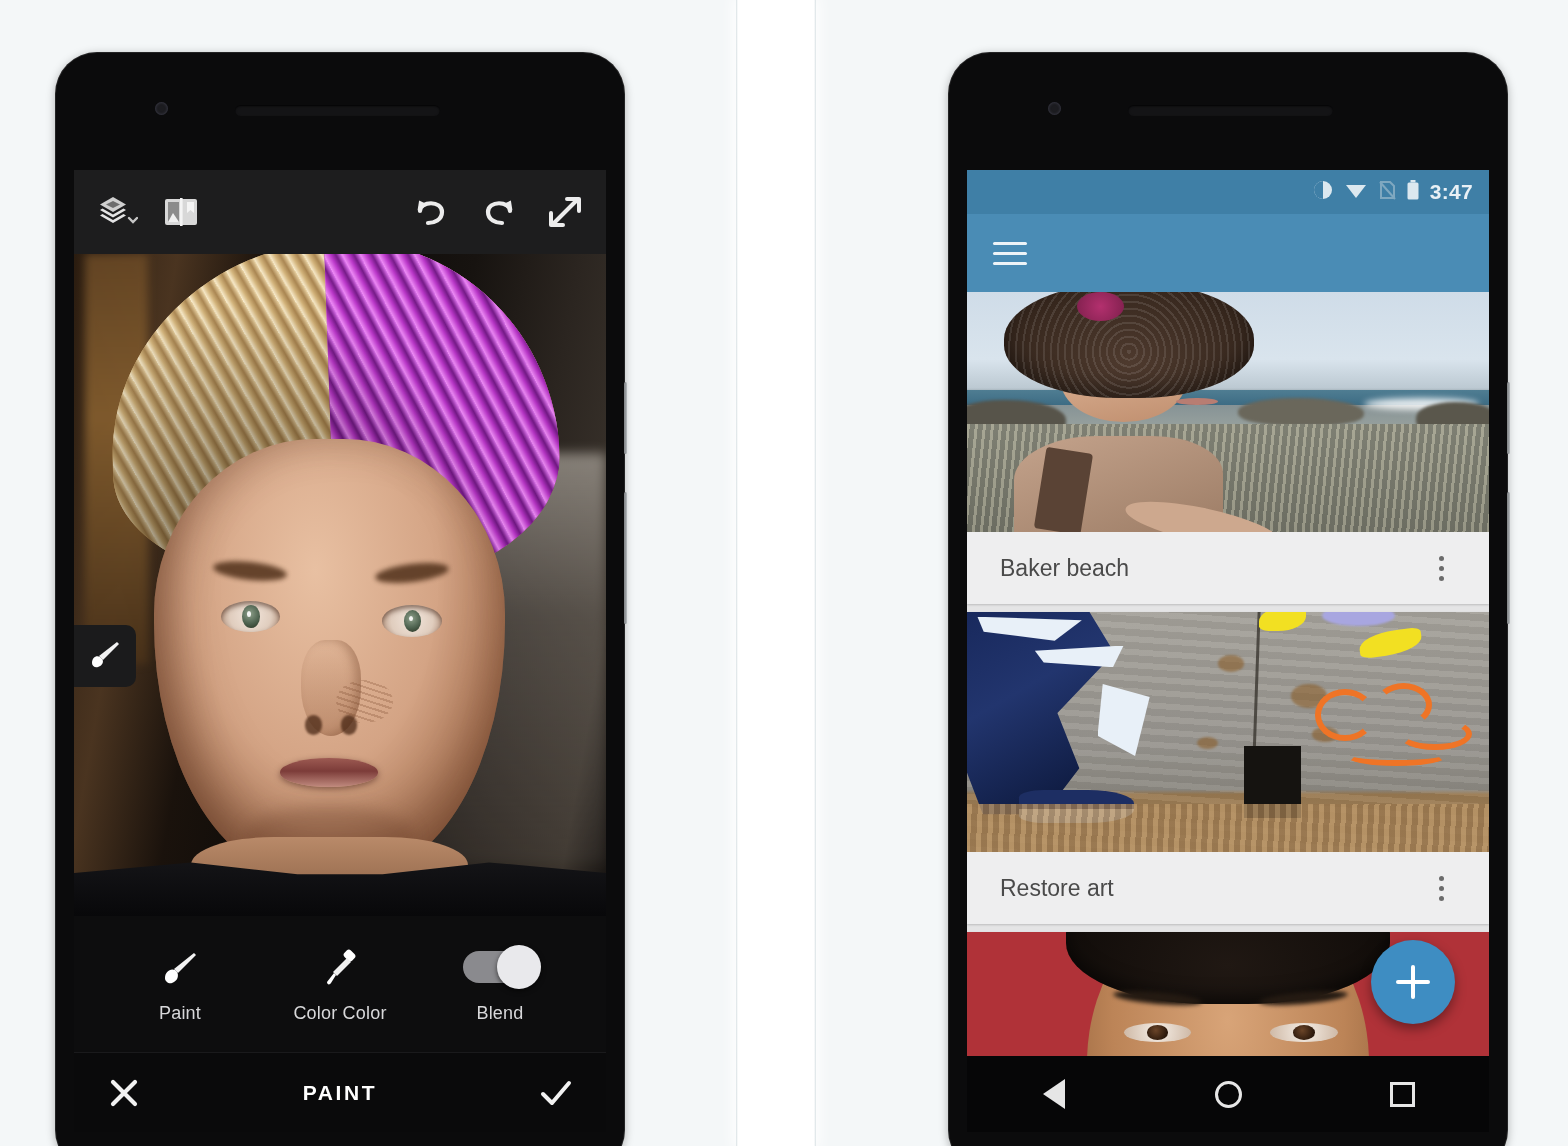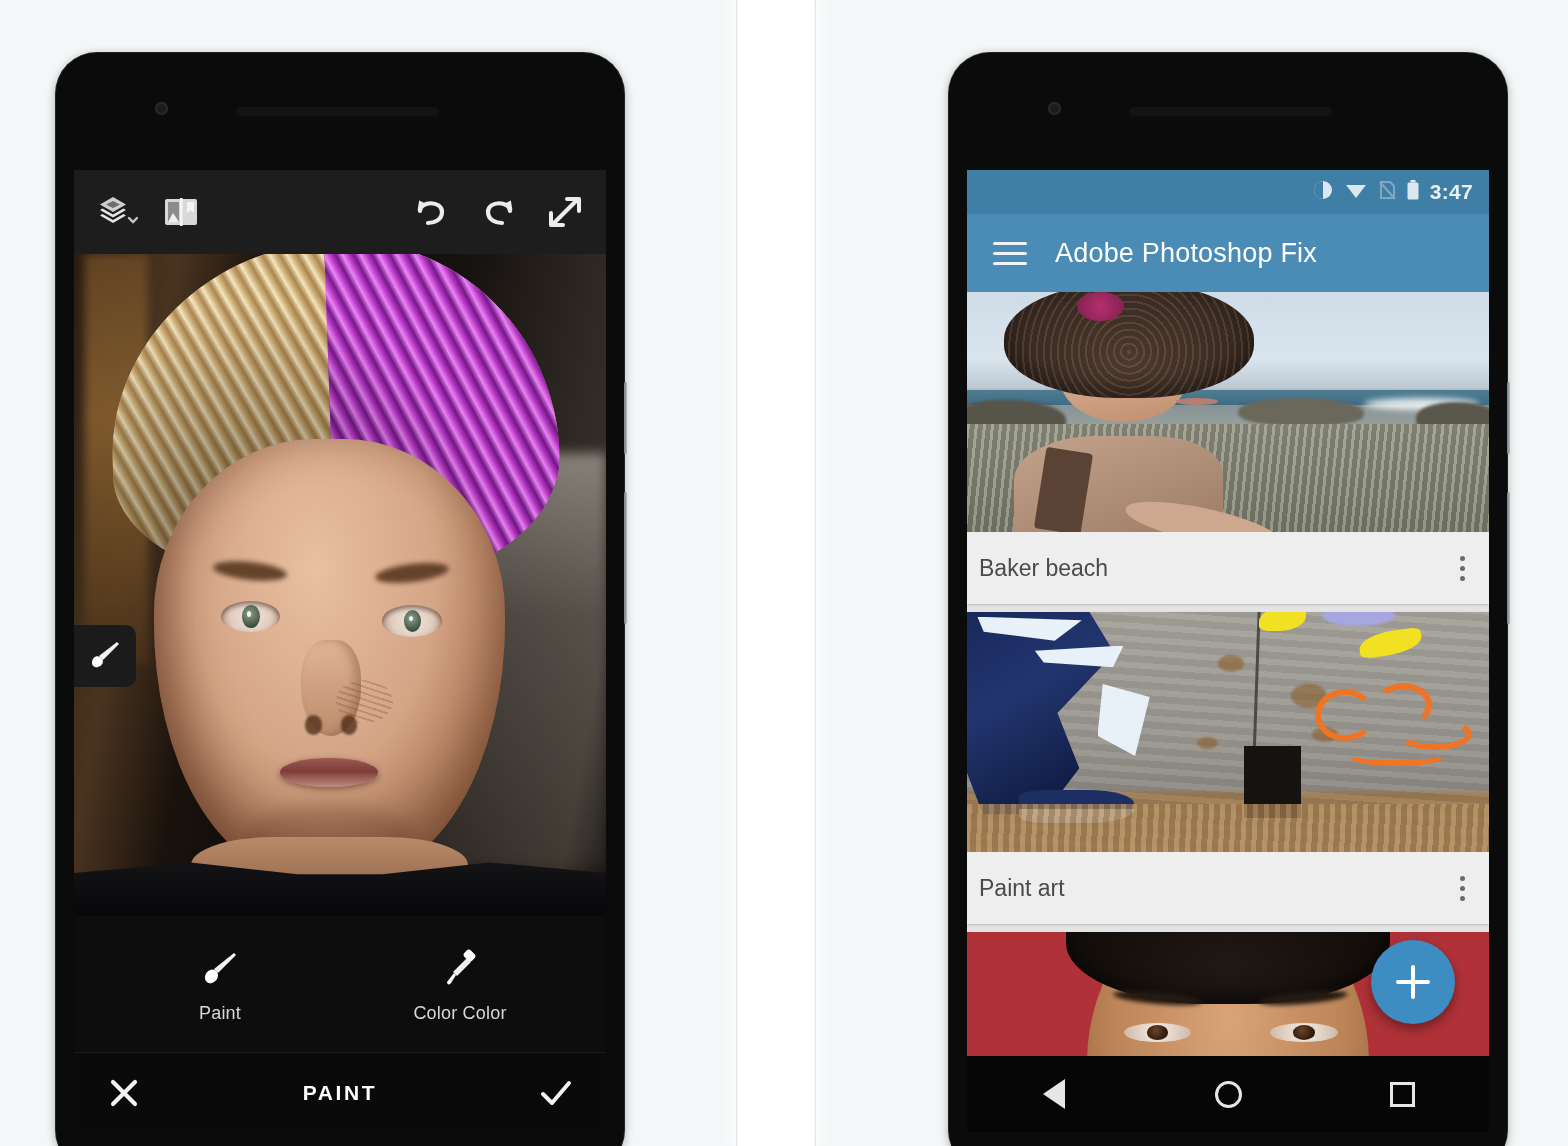--- a/index.html
+++ b/index.html
@@ -262,21 +262,21 @@
   }
   .hamburger { width: 34px; display: flex; flex-direction: column; gap: 7px; cursor: pointer; }
   .hamburger i { display: block; height: 3px; background: #eef4f8; border-radius: 2px; }
   .app-title { color: #ffffff; font-size: 27px; letter-spacing: .2px; }
 
   .list { flex: 1 1 auto; overflow: hidden; background: #e4e4e5; position: relative; }
 
   .card { background: #eeeeef; margin: 0 0 8px 0; box-shadow: 0 1px 2px rgba(0,0,0,.18); }
   .card-thumb { width: 100%; height: 240px; position: relative; overflow: hidden; }
   .card-row {
-    height: 72px; display: flex; align-items: center; padding: 0 12px;
+    height: 72px; display: flex; align-items: center; padding: 0 33px;
     background: #eeeeef;
   }
   .card-label { flex: 1; color: #4a4a4a; font-size: 23px; }
   .kebab { width: 30px; display: flex; flex-direction: column; align-items: center; gap: 5px; cursor: pointer; padding: 6px 0; }
   .kebab i { width: 5px; height: 5px; border-radius: 50%; background: #6b6b6b; display: block; }
 
   
   .thumb-beach { position: absolute; inset: 0;
     background:
       linear-gradient(180deg, #cfdce8 0%, #d9e4ed 28%, #bcc9d2 40%,
@@ -506,20 +506,28 @@
               <svg width="40" height="40" viewBox="0 0 40 40">
                 <rect x="24" y="2" width="11" height="9" rx="3" fill="#ffffff" transform="rotate(45 29.5 6.5)"></rect>
                 <path d="M27 9 L31 13 L17 27 L13 23 Z" fill="#f0f0f0"></path>
                 <path d="M14 24 L16 26 L11 34 C10 36, 7 36, 7 33 Z" fill="#ffffff"></path>
               </svg>
             </div>
             <div class="tool-lbl">Color Color</div>
           </div>
 
 
+          <div class="tool">
+            <div class="tool-ico">
+              <div class="switch">
+                <div class="knob"></div>
+              </div>
+            </div>
+            <div class="tool-lbl">Blend</div>
+          </div>
         </div>
 
         <div class="editor-actionbar">
           <div class="act-btn">
             <svg width="30" height="30" viewBox="0 0 30 30">
               <path d="M4 4 L26 26 M26 4 L4 26" stroke="#f2f2f2" stroke-width="4.2" stroke-linecap="round"></path>
             </svg>
           </div>
           <div class="action-title">PAINT</div>
           <div class="act-btn">
@@ -570,21 +578,20 @@
           </span>
           <span class="sb-time">3:47</span>
         </div>
 
         <div class="appbar">
           <div class="hamburger">
             <i></i>
               <i></i>
               <i></i>
           </div>
-          <div class="app-title">Adobe Photoshop Fix</div>
         </div>
 
         <div class="list">
 
           <div class="card">
             <div class="card-thumb">
               <div class="thumb-beach">
                 <div class="th-sea"></div>
                 <div class="th-foam"></div>
                 <div class="th-rock a"></div>
@@ -630,21 +637,21 @@
                 <div class="st-hole"></div>
                 <div class="st-jeans"></div>
                 <div class="st-white a"></div>
                 <div class="st-white b"></div>
                 <div class="st-white c"></div>
                 <div class="st-shoe"></div>
                 <div class="st-ground"></div>
               </div>
             </div>
             <div class="card-row">
-              <div class="card-label">Paint art</div>
+              <div class="card-label">Restore art</div>
               <div class="kebab">
                   <i></i>
                   <i></i>
                   <i></i>
                 </div>
             </div>
           </div>
 
           <div class="card">
             <div class="card-thumb">

